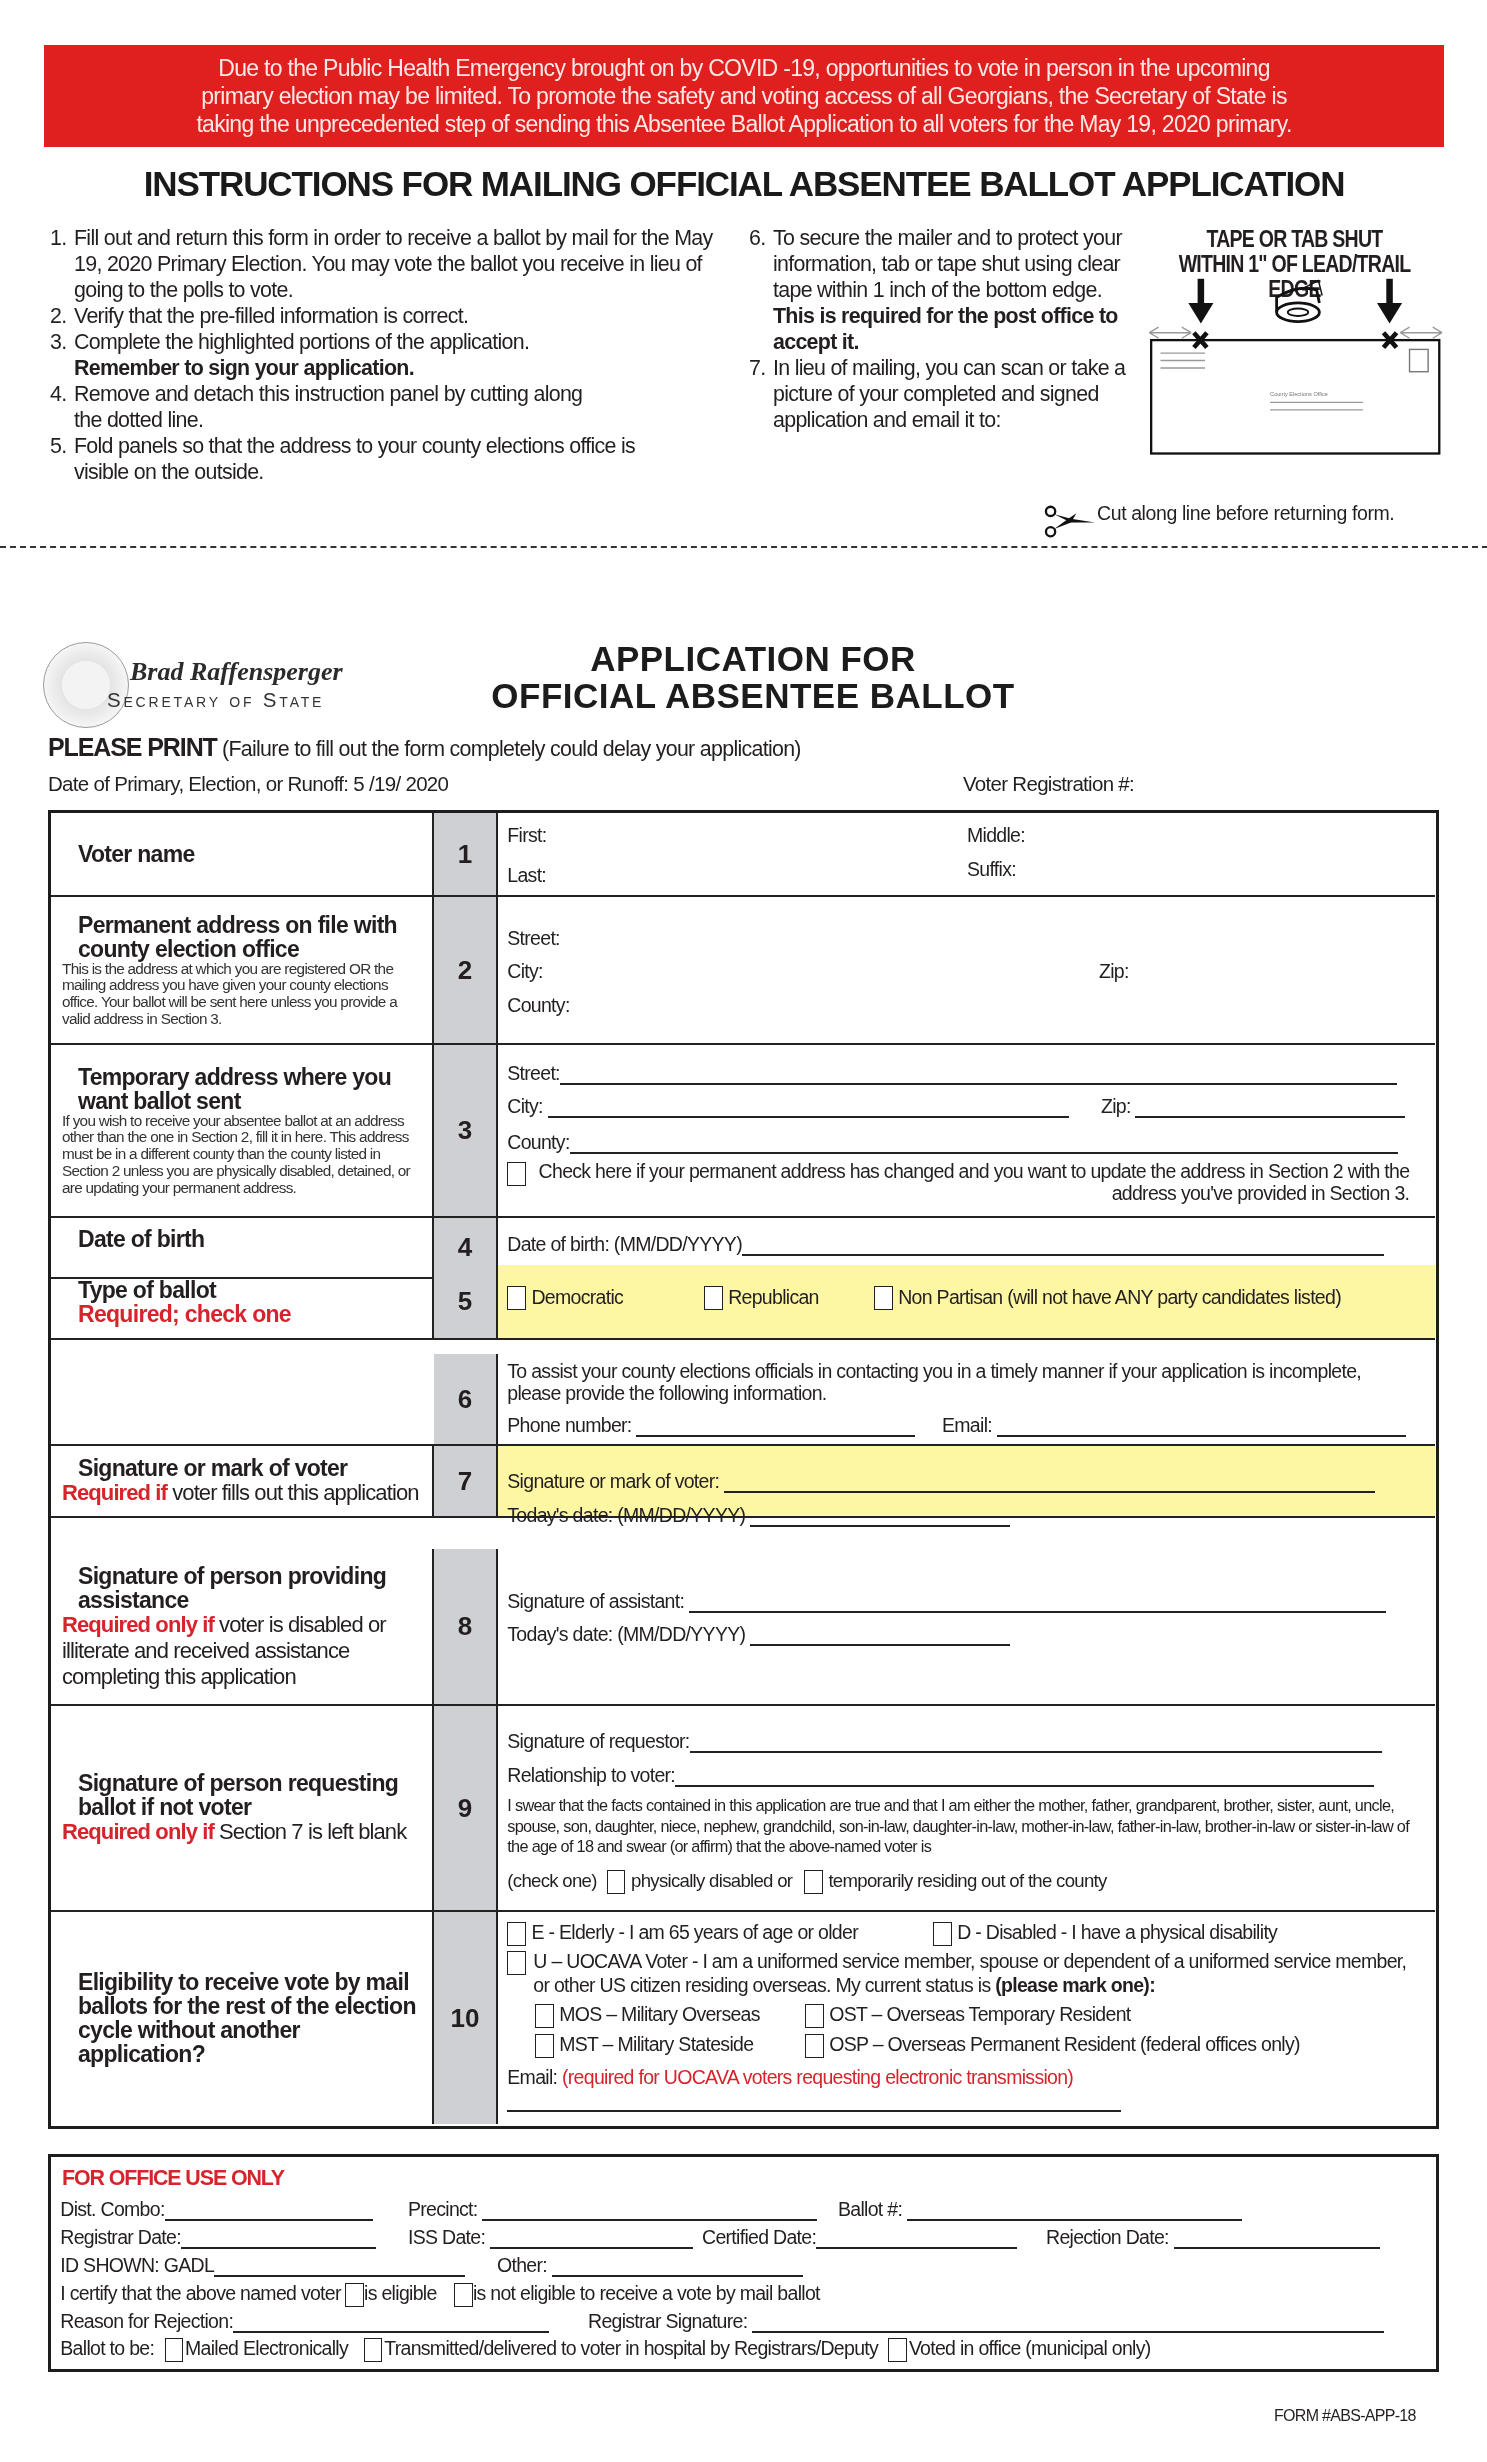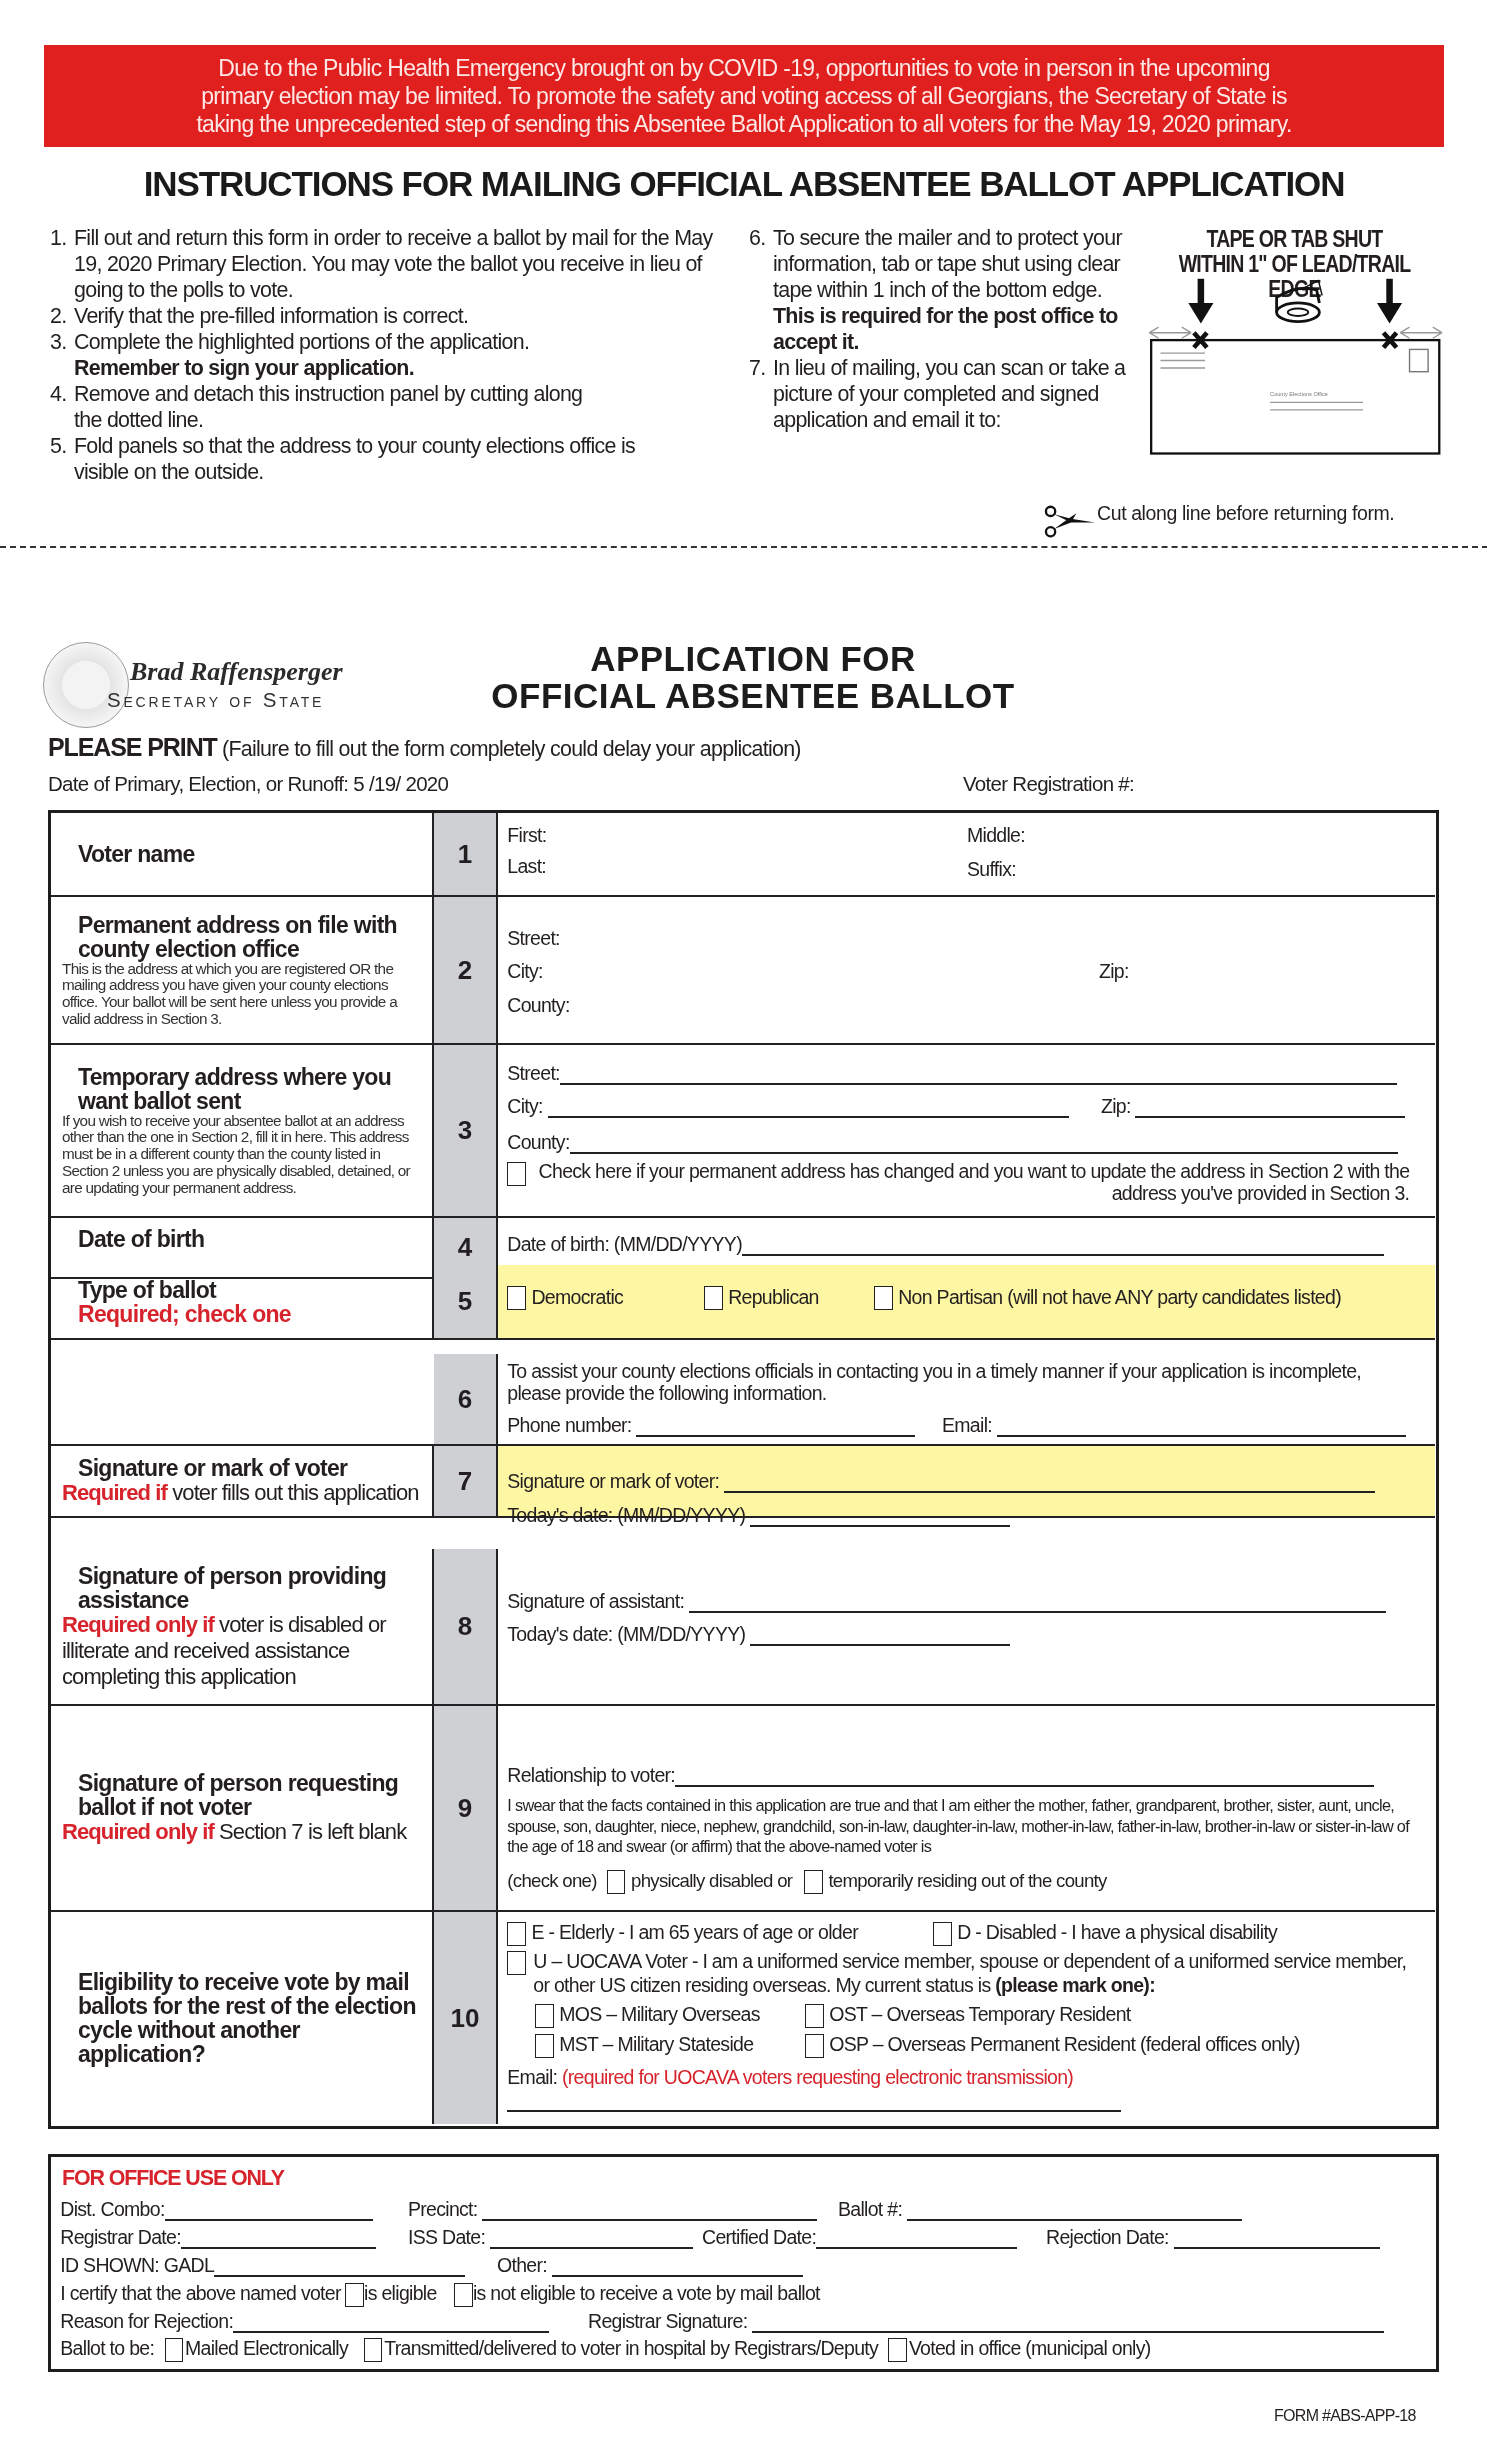--- a/index.html
+++ b/index.html
@@ -169,21 +169,21 @@
 <div class="abs tbl">
 
   <div class="row" style="top:0; height:84px;">
     <div class="lab">
         <div class="lt">Voter name</div>
       </div>
     <div class="numcell">1</div>
     <div class="content">
       <div class="fld" style="left:9.3px; top:11px;">First:</div>
       <div class="fld" style="left:469px; top:11px;">Middle:</div>
-      <div class="fld" style="left:9.3px; top:42px;">Last:</div>
+      <div class="fld" style="left:9.3px; top:51px;">Last:</div>
       <div class="fld" style="left:469px; top:45px;">Suffix:</div>
     </div>
   </div>
 
   <div class="row" style="top:84px; height:148px;">
     <div class="lab">
       <div class="lt">Permanent address on file with county election office</div>
       <div class="ls">This is the address at which you are registered OR the mailing address you have given your county elections office. Your ballot will be sent here unless you provide a valid address in Section 3.</div>
     </div>
     <div class="numcell">2</div>
@@ -297,20 +297,23 @@
     </div>
   </div>
 
   <div class="row" style="top:893px; height:206px;">
     <div class="lab">
       <div class="lt">Signature of person requesting ballot if not voter</div>
       <div class="lr"><span class="red" style="font-weight:bold;">Required only if</span><span> Section 7 is left blank</span></div>
     </div>
     <div class="numcell">9</div>
     <div class="content">
+      <div class="fld" style="left:9.3px; top:24px;">
+        <span>Signature of requestor:</span><span class="line" style="width:692px;"></span>
+      </div>
       <div class="fld" style="left:9.3px; top:58px;">
         <span>Relationship to voter:</span><span class="line" style="width:699px;"></span>
       </div>
       <div class="fld" style="left:9.3px; top:89px; white-space:normal; width:921px; font-size:16.3px; line-height:20.5px; letter-spacing:-0.7px;">I swear that the facts contained in this application are true and that I am either the mother, father, grandparent, brother, sister, aunt, uncle, spouse, son, daughter, niece, nephew, grandchild, son-in-law, daughter-in-law, mother-in-law, father-in-law, brother-in-law or sister-in-law of the age of 18 and swear (or affirm) that the above-named voter is</div>
       <div class="fld" style="left:9.3px; top:164px; font-size:18.6px;">
         <span>(check one)</span>
         <span class="cb" style="margin-left:5.6px;"></span><span>physically disabled or</span>
         <span class="cb" style="margin-left:7.4px;"></span><span>temporarily residing out of the county</span>
       </div>
     </div>

